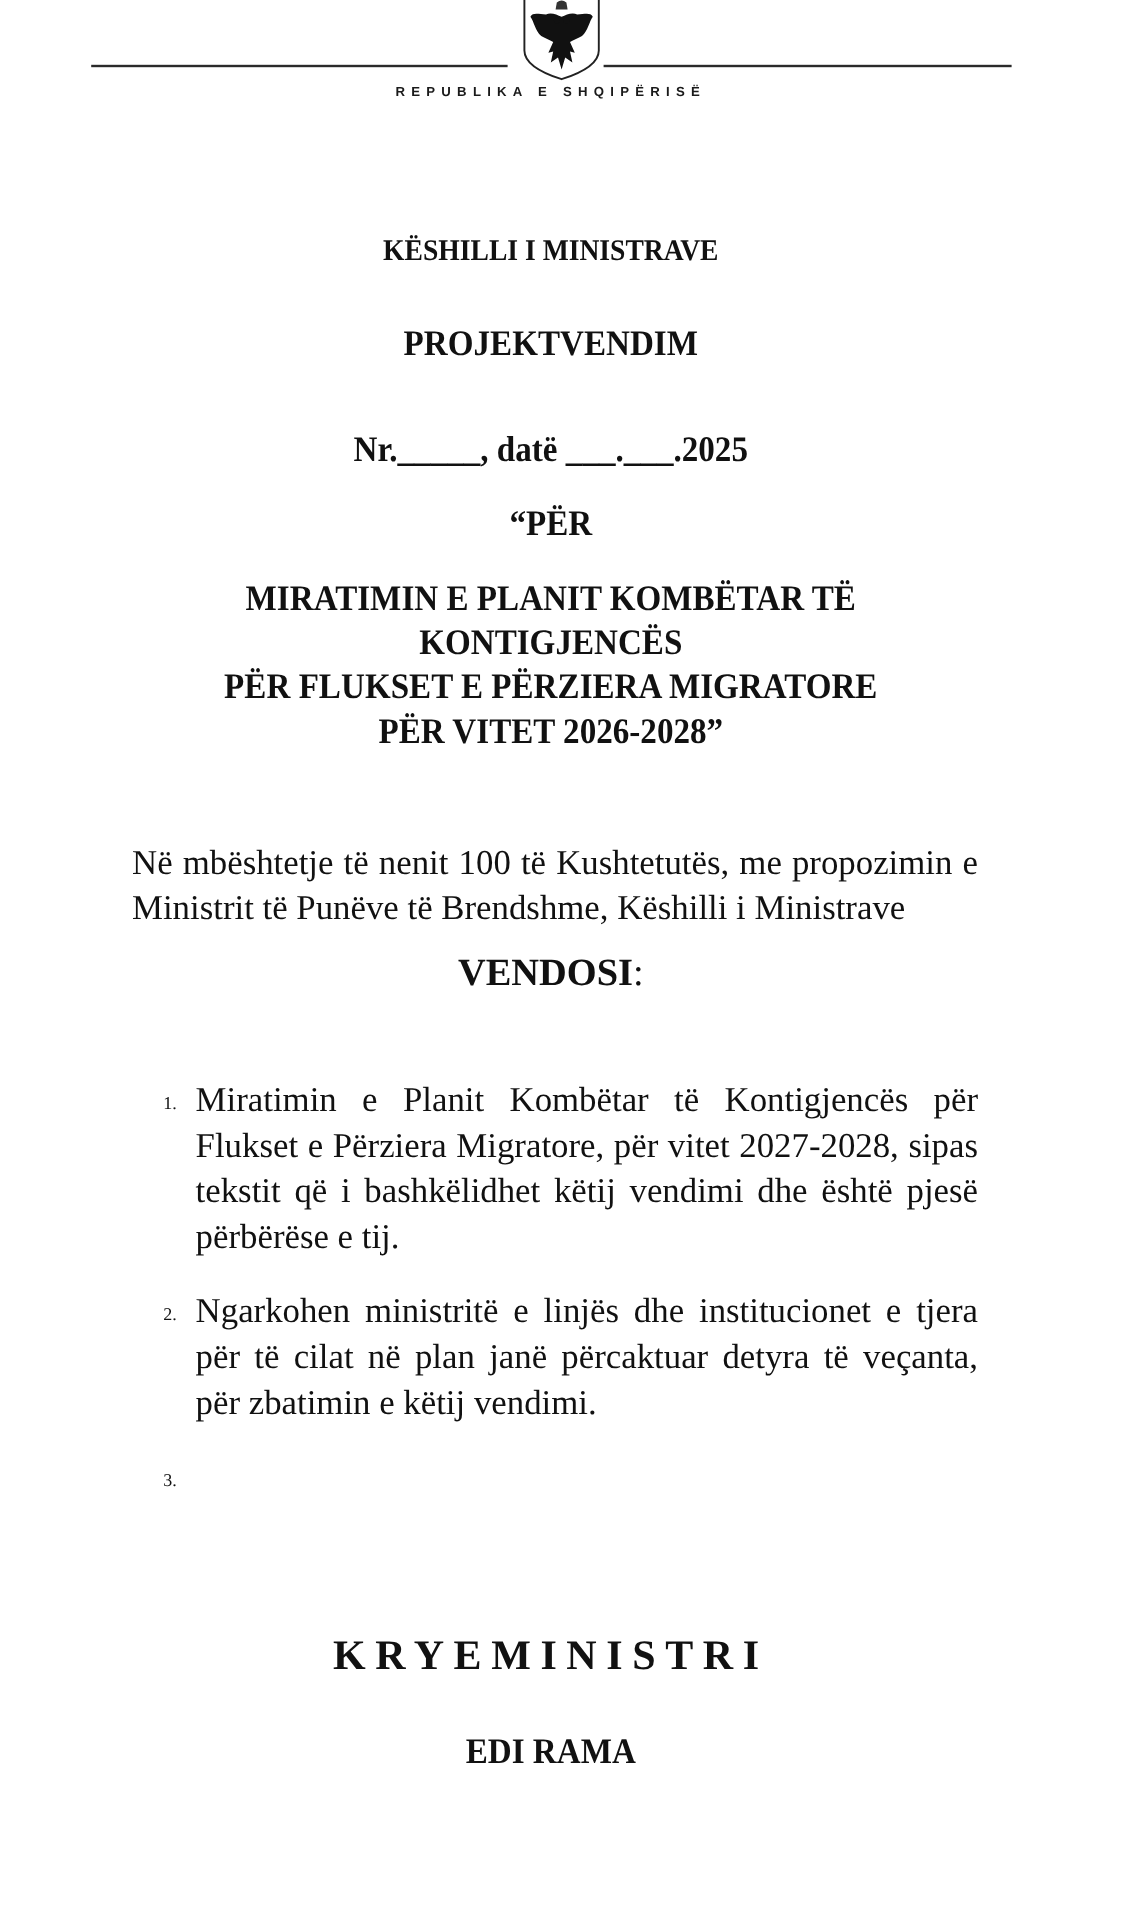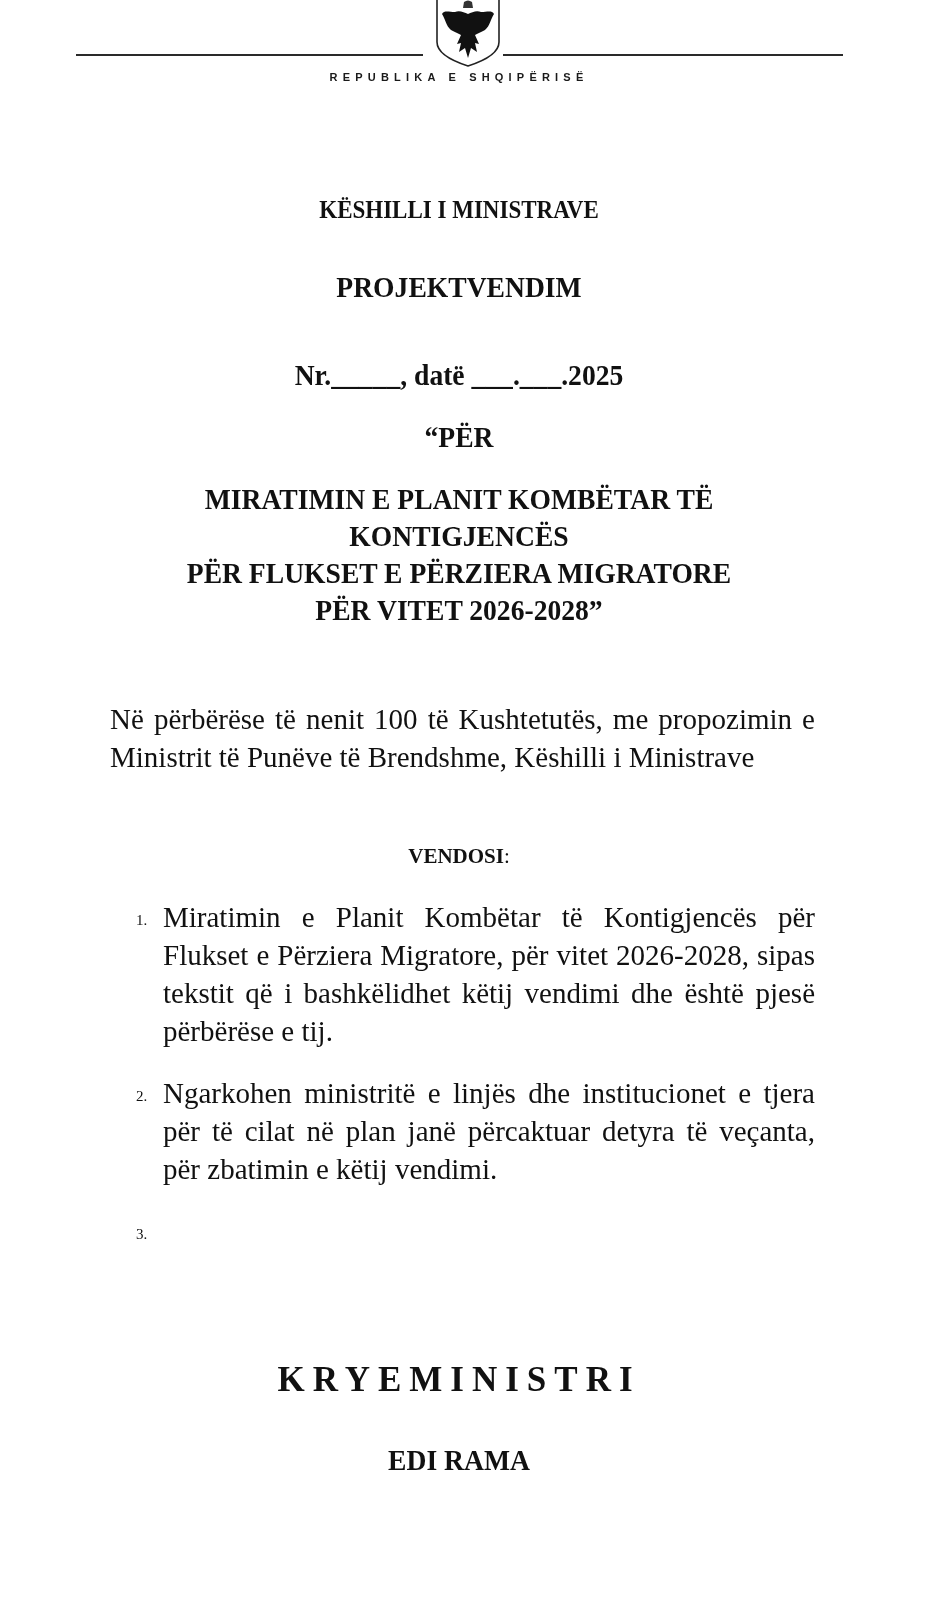--- a/index.html
+++ b/index.html
@@ -25,21 +25,21 @@
   .council { top: 196px; font-size: 25px; transform: scaleX(0.92); }
   .proj { top: 270px; font-size: 30px; transform: scaleX(0.92); }
   .nr { top: 358px; font-size: 30px; transform: scaleX(0.92); }
   .per { top: 420px; font-size: 30px; transform: scaleX(0.92); }
   .title-block { top: 480px; font-size: 30px; line-height: 37px; transform: scaleX(0.92); }
   .preamble {
     position: absolute; left: 110px; width: 705px; top: 700px;
     font-size: 29px; line-height: 38px; text-align: justify; text-align-last: left;
     transform-origin: left top;
   }
-  .vendosi { top: 844px; font-size: 21px; font-family: Liberation Serif, serif; }
+  .vendosi { top: 792px; font-size: 32px; font-family: Liberation Serif, serif; }
   .vendosi .colon { font-weight: normal; }
   .items { position: absolute; left: 110px; width: 705px; top: 898px; }
   .item {
     position: relative; padding-left: 53px; font-size: 29px; line-height: 38px;
     text-align: justify; text-align-last: left; margin-bottom: 24px;
   }
   .item .num {
     position: absolute; left: 26px; top: 3px; font-size: 15px;
   }
   .signer-title { top: 1360px; font-size: 35px; letter-spacing: 8px; }
@@ -65,30 +65,30 @@
 <div class="center proj">PROJEKTVENDIM</div>
 <div class="center nr">Nr._____, datë ___.___.2025</div>
 <div class="center per">“PËR</div>
 <div class="center title-block">
   <div>MIRATIMIN E PLANIT KOMBËTAR TË</div>
   <div>KONTIGJENCËS</div>
   <div>PËR FLUKSET E PËRZIERA MIGRATORE</div>
   <div>PËR VITET 2026-2028”</div>
 </div>
 
-<div class="preamble">Në përbërëse të nenit 100 të Kushtetutës, me propozimin e Ministrit të Punëve të Brendshme, Këshilli i Ministrave</div>
+<div class="preamble">Në mbështetje të nenit 100 të Kushtetutës, me propozimin e Ministrit të Punëve të Brendshme, Këshilli i Ministrave</div>
 
 <div class="center vendosi">
   <span>VENDOSI</span><span class="colon">:</span>
 </div>
 
 <div class="items">
   <div class="item">
     <span class="num">1.</span>
-    <span>Miratimin e Planit Kombëtar të Kontigjencës për Flukset e Përziera Migratore, për vitet 2026-2028, sipas tekstit që i bashkëlidhet këtij vendimi dhe është pjesë përbërëse e tij.</span>
+    <span>Miratimin e Planit Kombëtar të Kontigjencës për Flukset e Përziera Migratore, për vitet 2027-2028, sipas tekstit që i bashkëlidhet këtij vendimi dhe është pjesë përbërëse e tij.</span>
   </div>
   <div class="item">
     <span class="num">2.</span>
     <span>Ngarkohen ministritë e linjës dhe institucionet e tjera për të cilat në plan janë përcaktuar detyra të veçanta, për zbatimin e këtij vendimi.</span>
   </div>
   <div class="item">
     <span class="num">3.</span>
   </div>
 </div>
 

